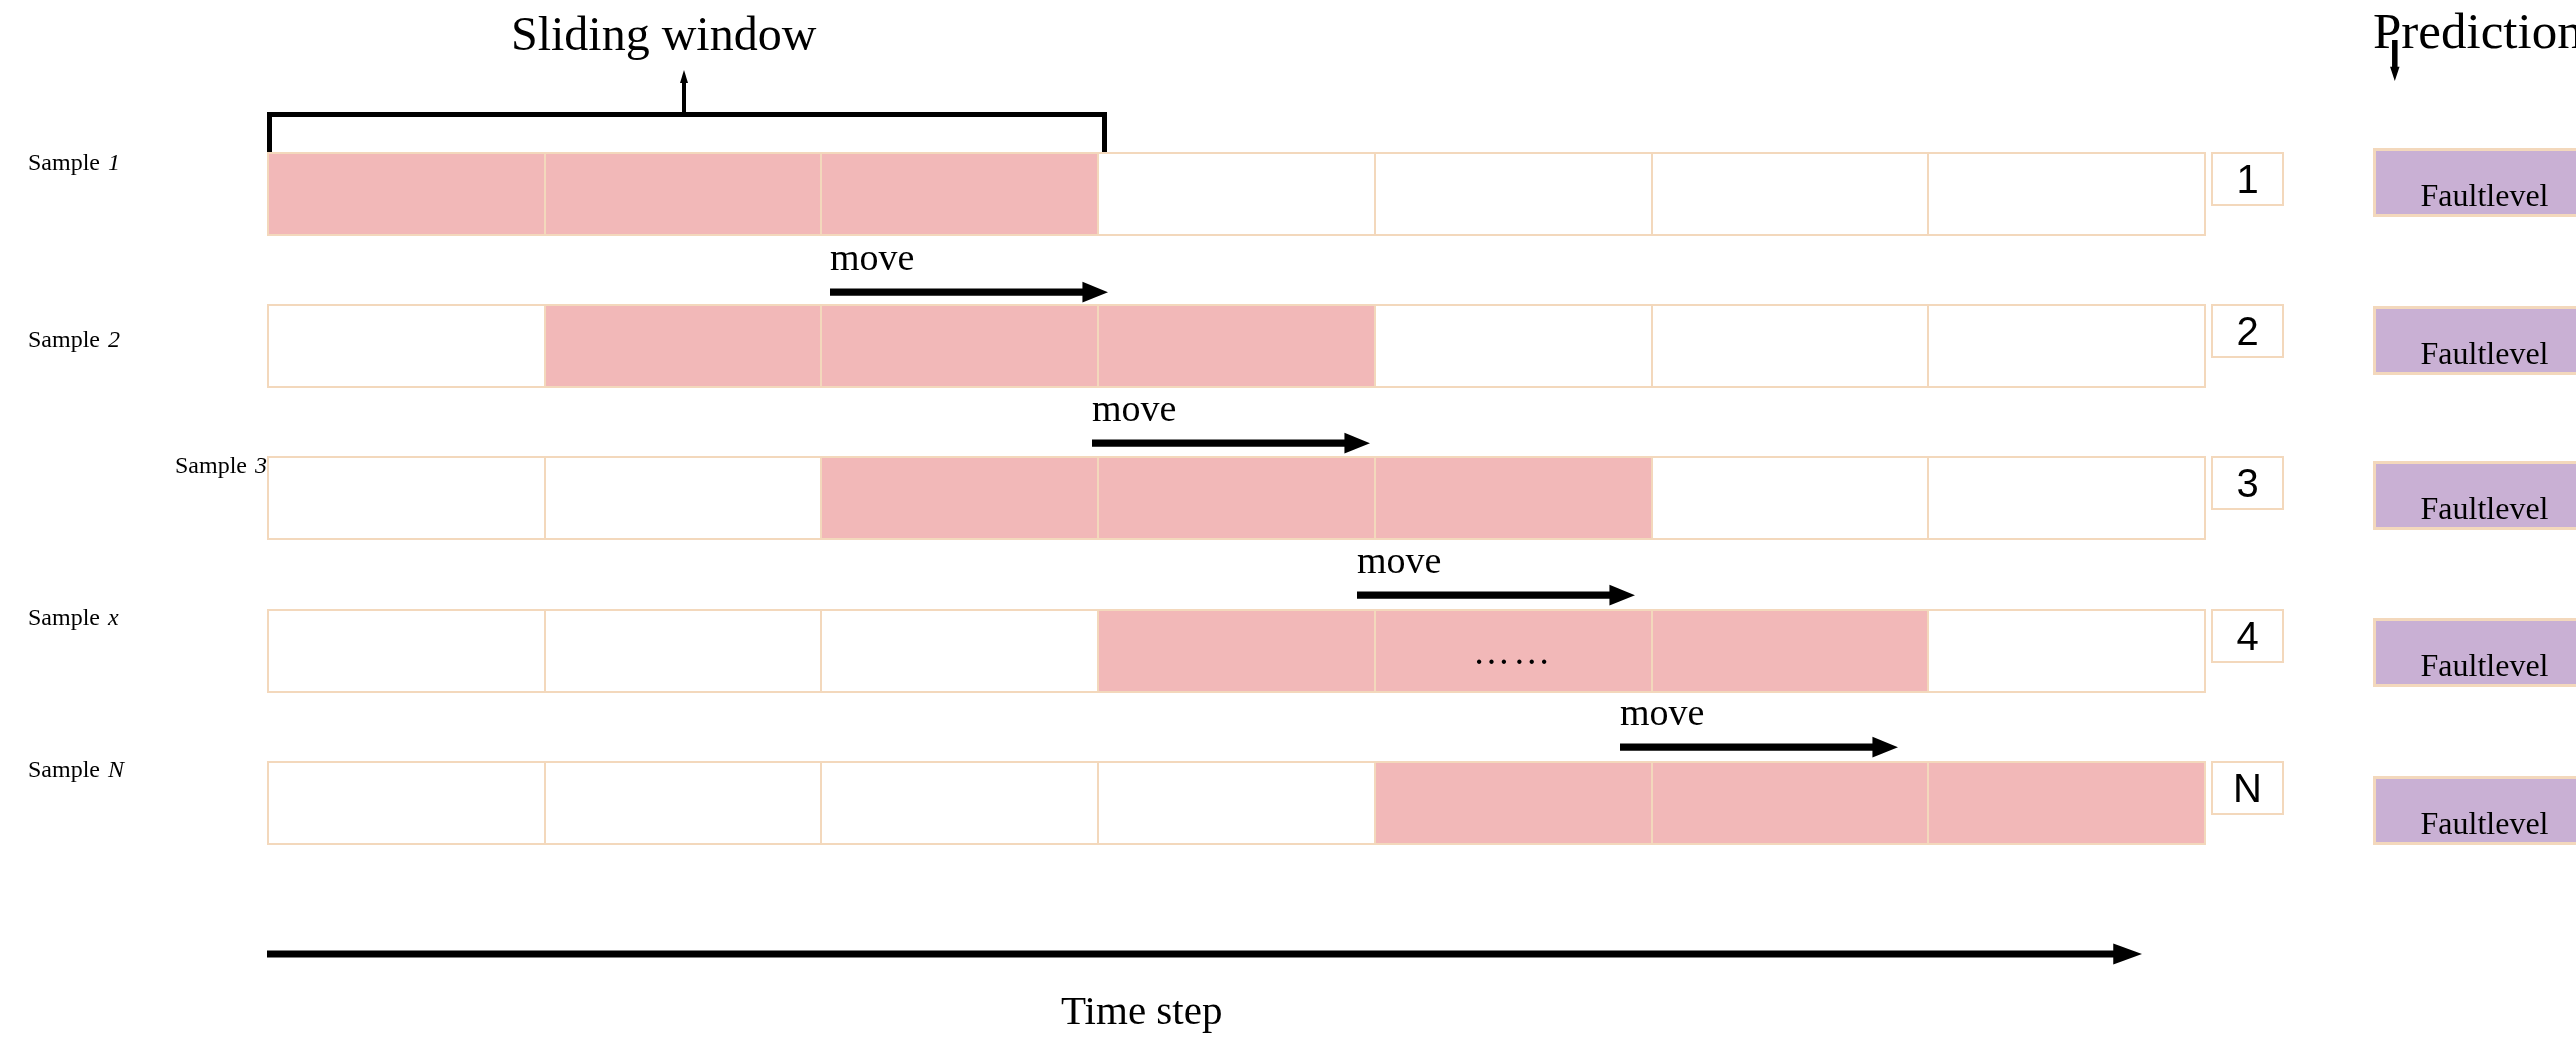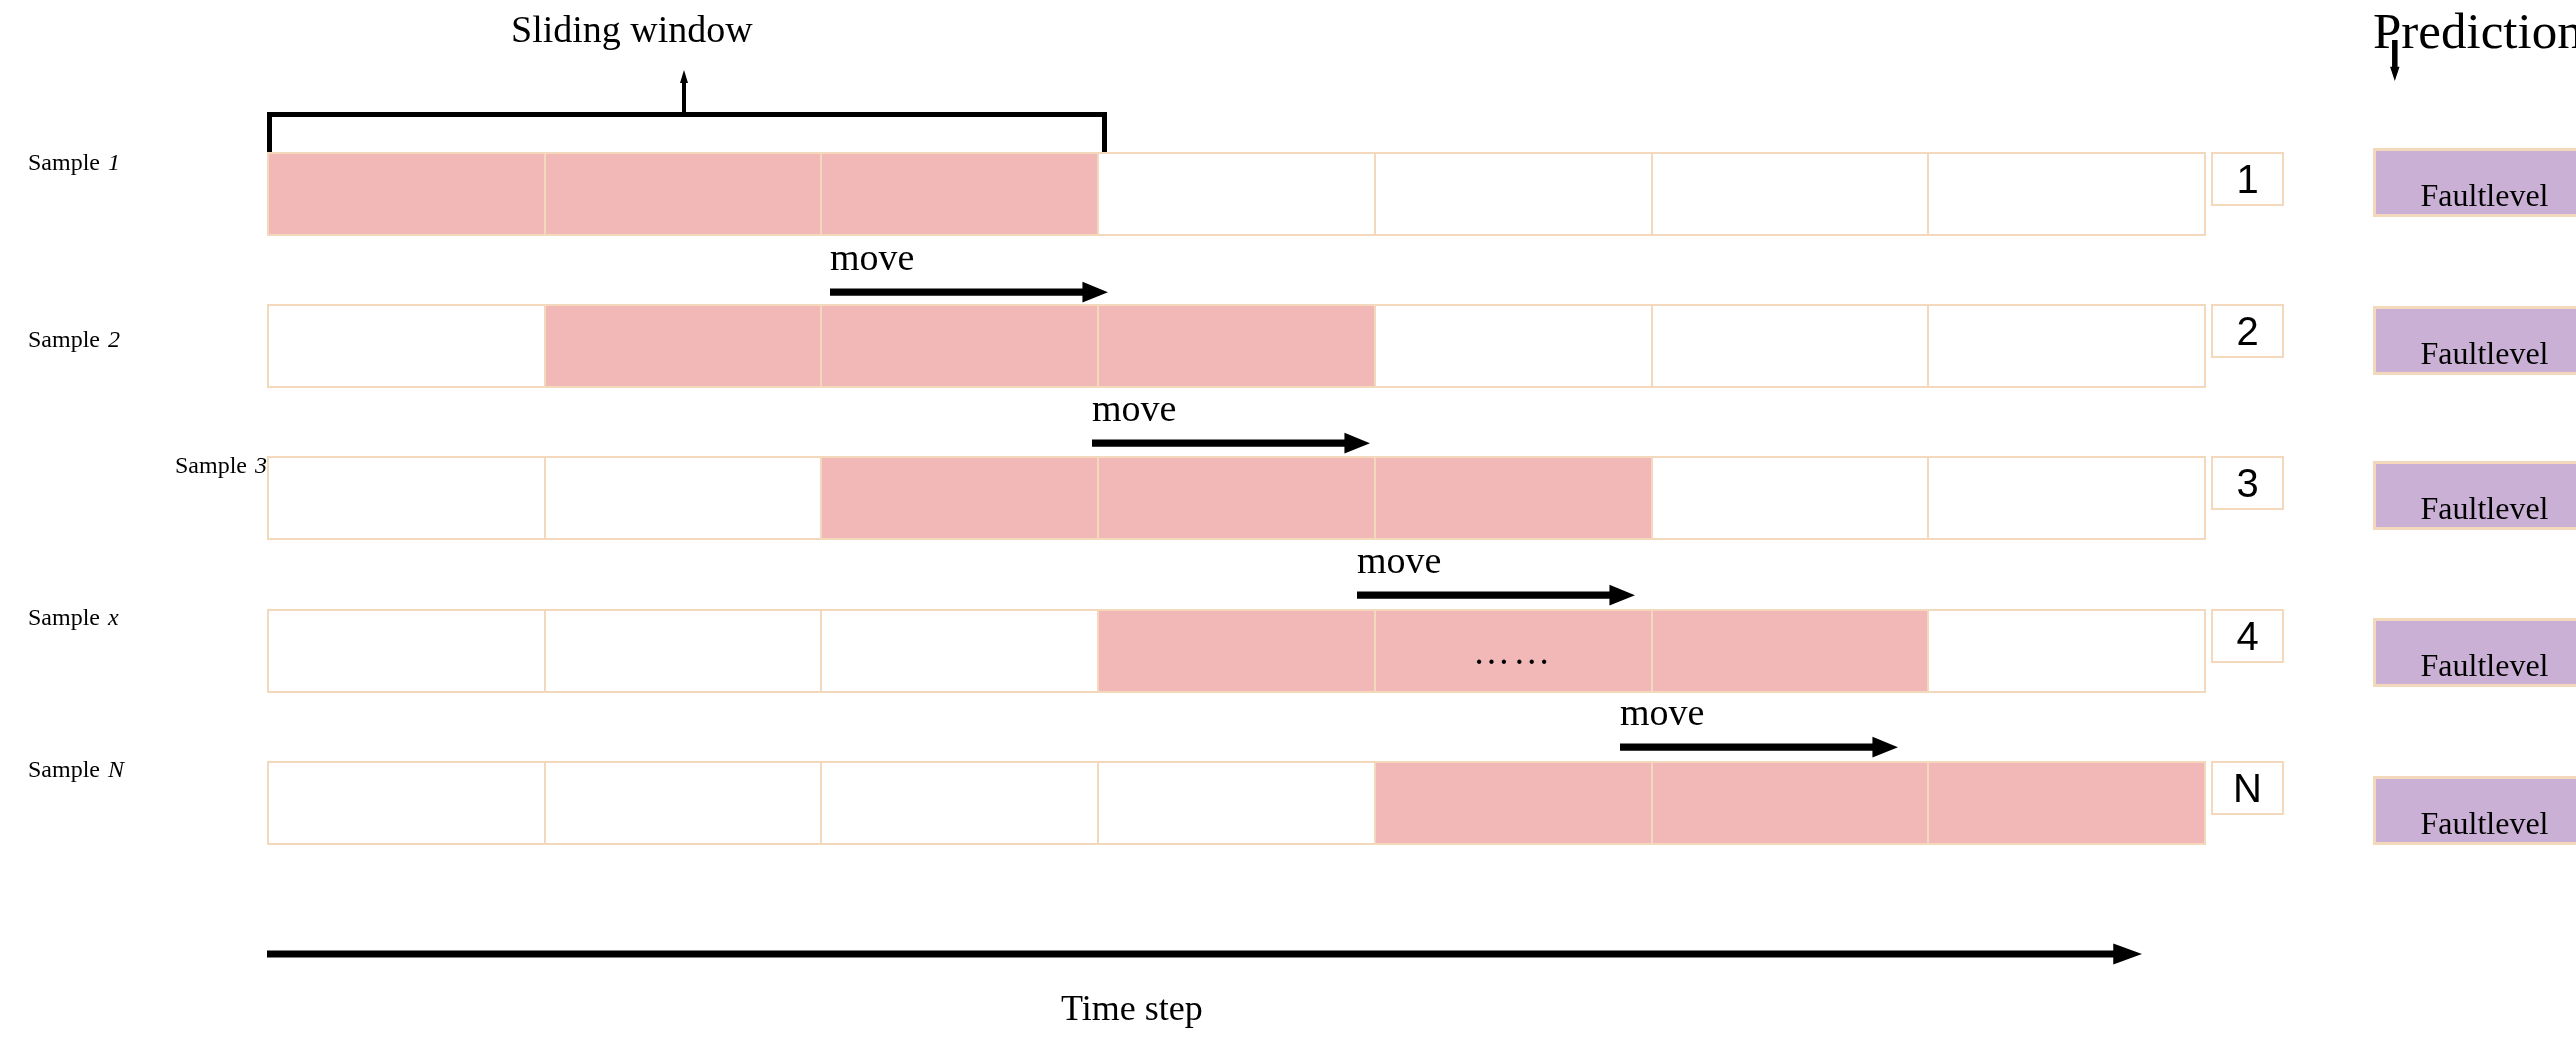--- a/index.html
+++ b/index.html
@@ -101,21 +101,21 @@
     position: absolute;
     left: 680px;
     top: 70px;
     width: 8px;
     height: 45px;
   }
   .sliding-window-label {
     position: absolute;
     left: 511px;
     top: 9.6px;
-    font-size: 38px;
+    font-size: 48px;
     line-height: 1;
     white-space: nowrap;
   }
 
   
   .move-group { position: absolute; }
   .move-text {
     position: absolute;
     top: 0;
     left: 0;
@@ -138,21 +138,21 @@
     position: absolute;
     left: 267px;
     top: 942px;
     width: 1875px;
     height: 24px;
   }
   .timestep-label {
     position: absolute;
     left: 1061px;
     top: 990px;
-    font-size: 36px;
+    font-size: 41px;
     line-height: 1;
     white-space: nowrap;
   }
 
   
   .prediction-label {
     position: absolute;
     left: 2362px;
     top: 6.4px;
     font-size: 51px;

